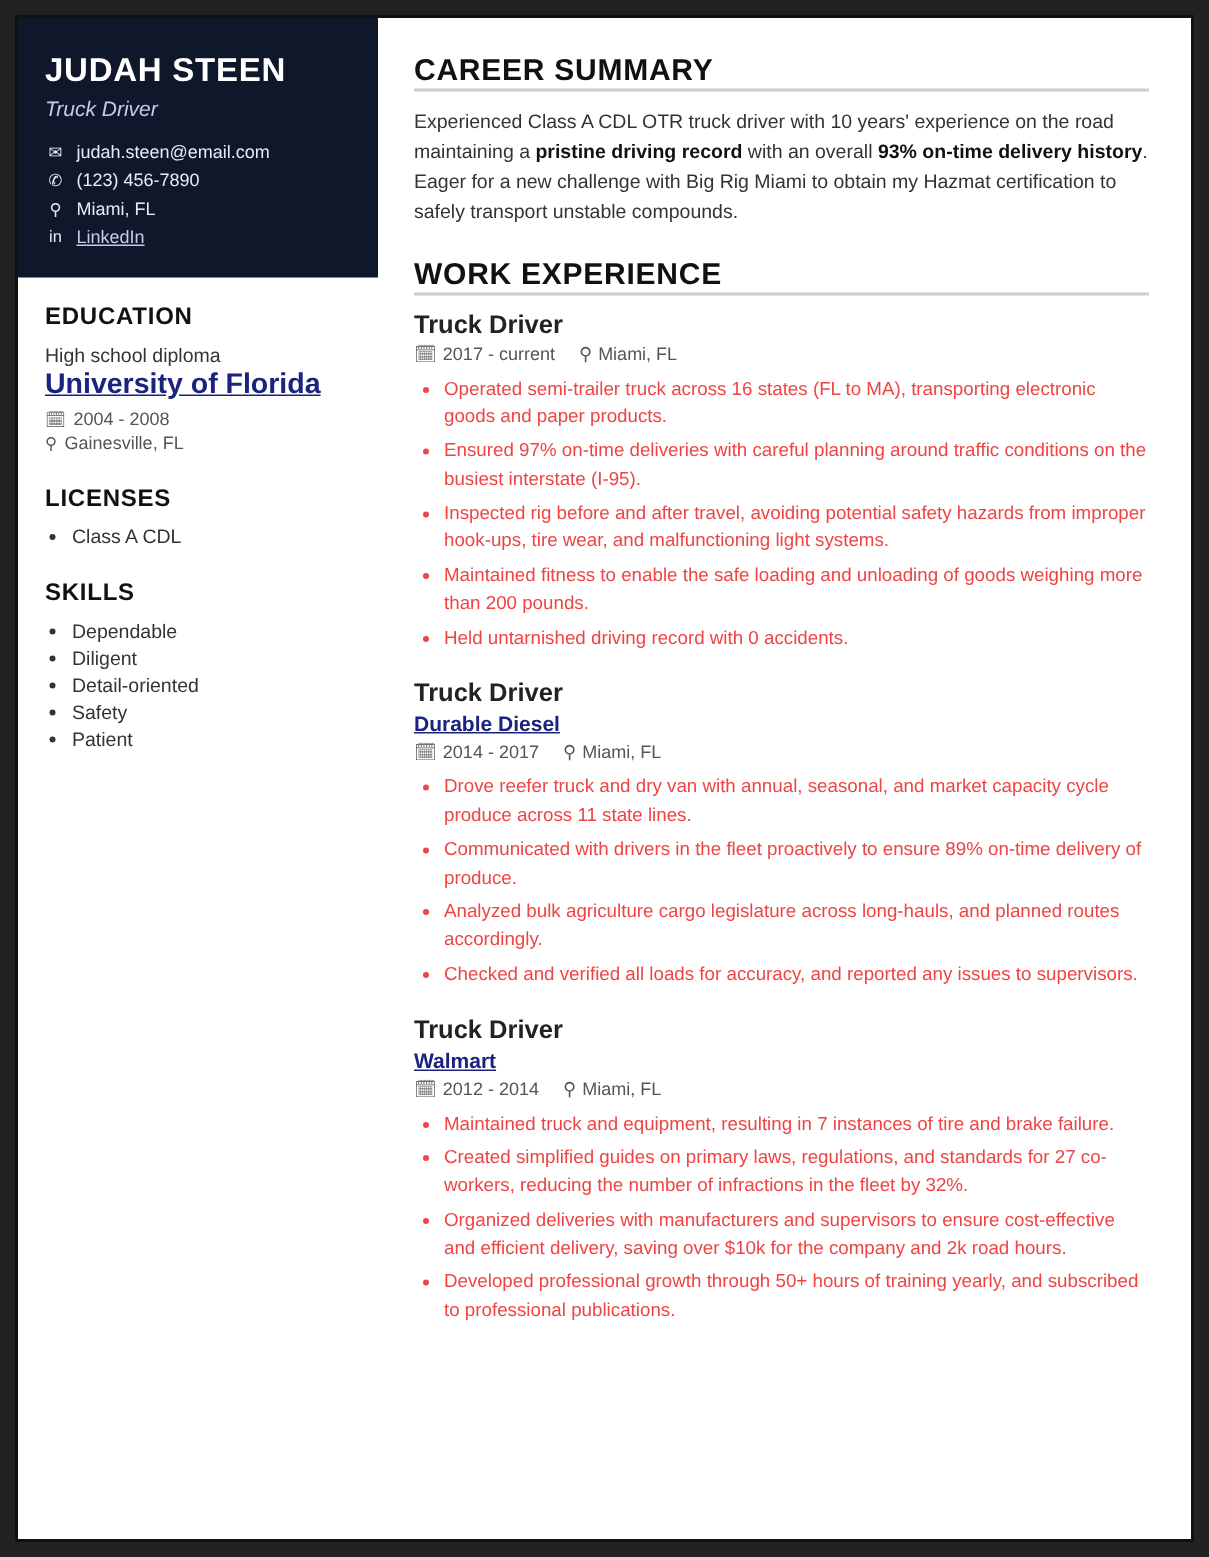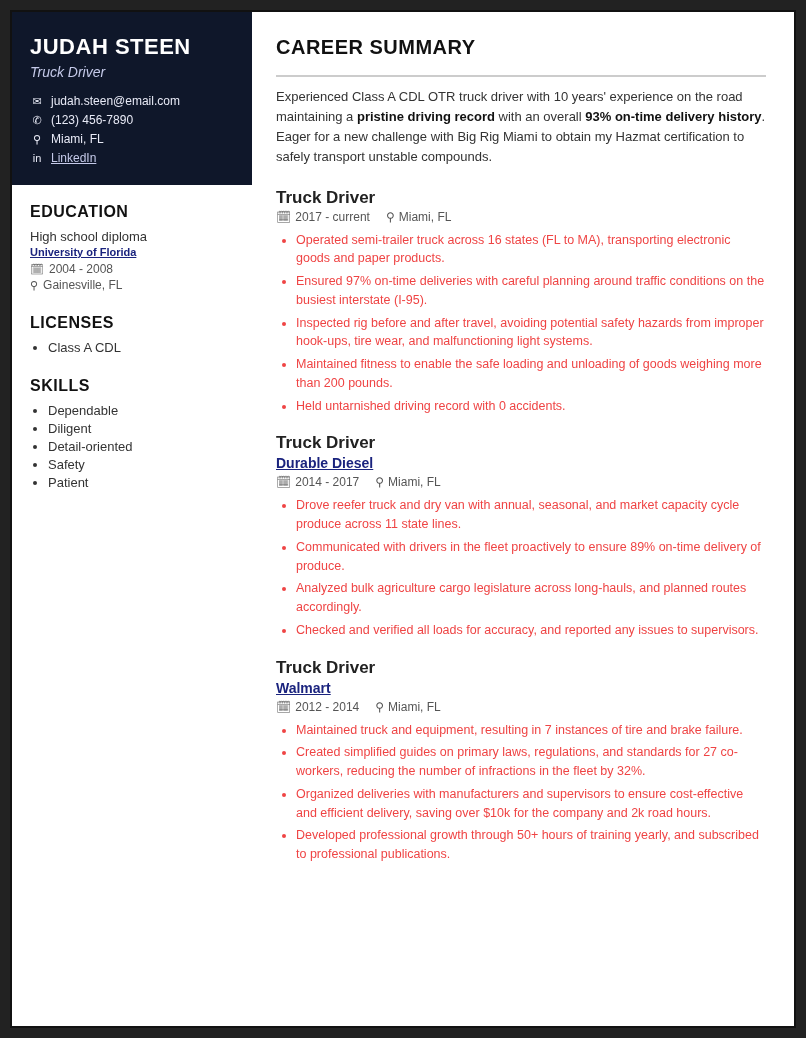--- a/index.html
+++ b/index.html
@@ -84,21 +84,21 @@
       letter-spacing: 0.5px;
       margin-bottom: 8px;
       border-bottom: none;
     }
     .edu-degree {
       font-size: 13px;
       color: #333;
       margin-bottom: 2px;
     }
     .edu-school {
-      font-size: 11px;
+      font-size: 19px;
       font-weight: 700;
       color: #1a237e;
       text-decoration: underline;
       margin-bottom: 4px;
     }
     .edu-meta {
       display: flex;
       align-items: center;
       gap: 5px;
       font-size: 12px;
@@ -142,21 +142,21 @@
     .main-section {
       margin-bottom: 20px;
     }
     .main-section-title {
       font-size: 20px;
       font-weight: 900;
       color: #111;
       text-transform: uppercase;
       letter-spacing: 0.5px;
       border-bottom: 2px solid #ccc;
-      padding-bottom: 16px;
+      padding-bottom: 0;
       margin-bottom: 10px;
     }
     .summary-text {
       font-size: 13px;
       color: #333;
       line-height: 1.55;
     }
     .summary-text strong {
       font-weight: 900;
       color: #111;
@@ -274,20 +274,21 @@
   <div class="main">
 
     <div class="main-section">
       <div class="main-section-title">CAREER SUMMARY</div>
       <div class="summary-text">
         Experienced Class A CDL OTR truck driver with 10 years' experience on the road maintaining a <strong>pristine driving record</strong> with an overall <strong>93% on-time delivery history</strong>. Eager for a new challenge with Big Rig Miami to obtain my Hazmat certification to safely transport unstable compounds.
       </div>
     </div>
 
     <div class="main-section">
+      <div class="main-section-title">WORK EXPERIENCE</div>
 
       <div class="job">
         <div class="job-title">Truck Driver</div>
         <div class="job-meta">
           <div class="job-meta-item">
             <span>🗓</span>
             <span>2017 - current</span>
           </div>
           <div class="job-meta-item">
             <span>⚲</span>

